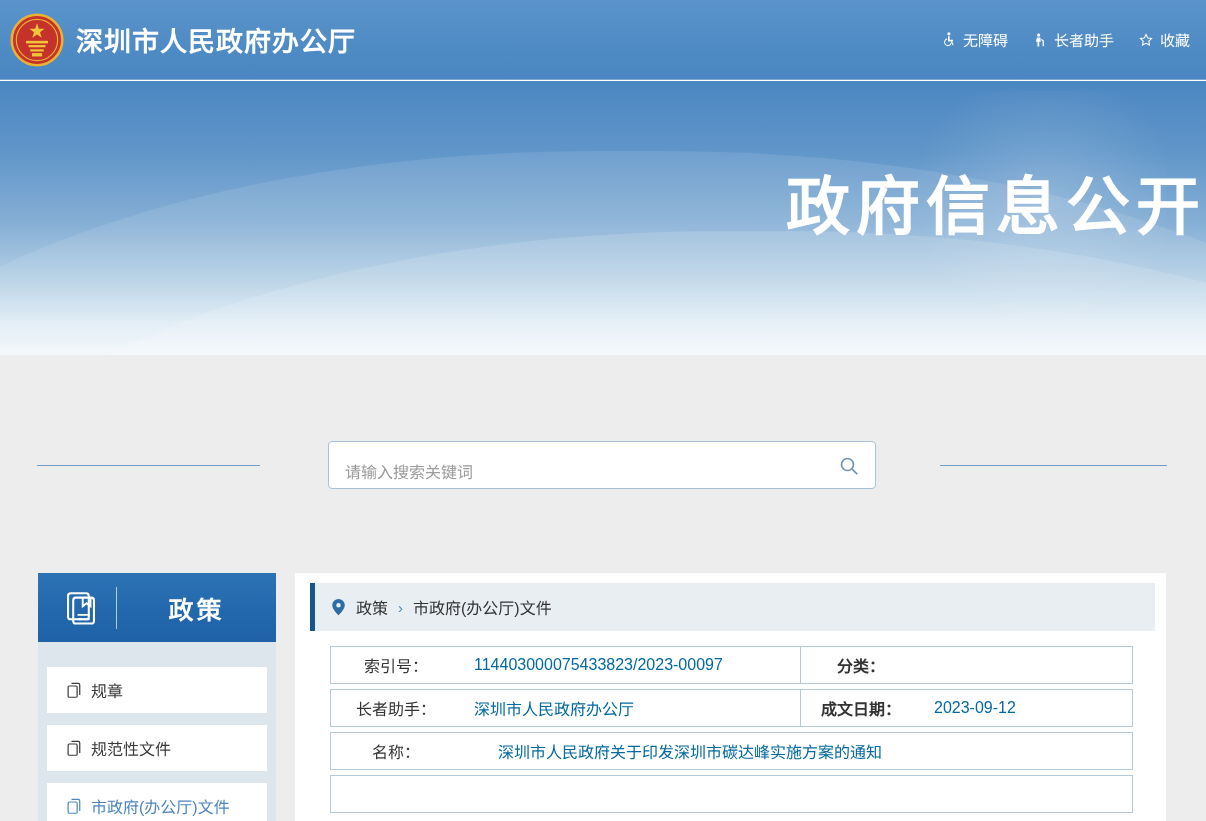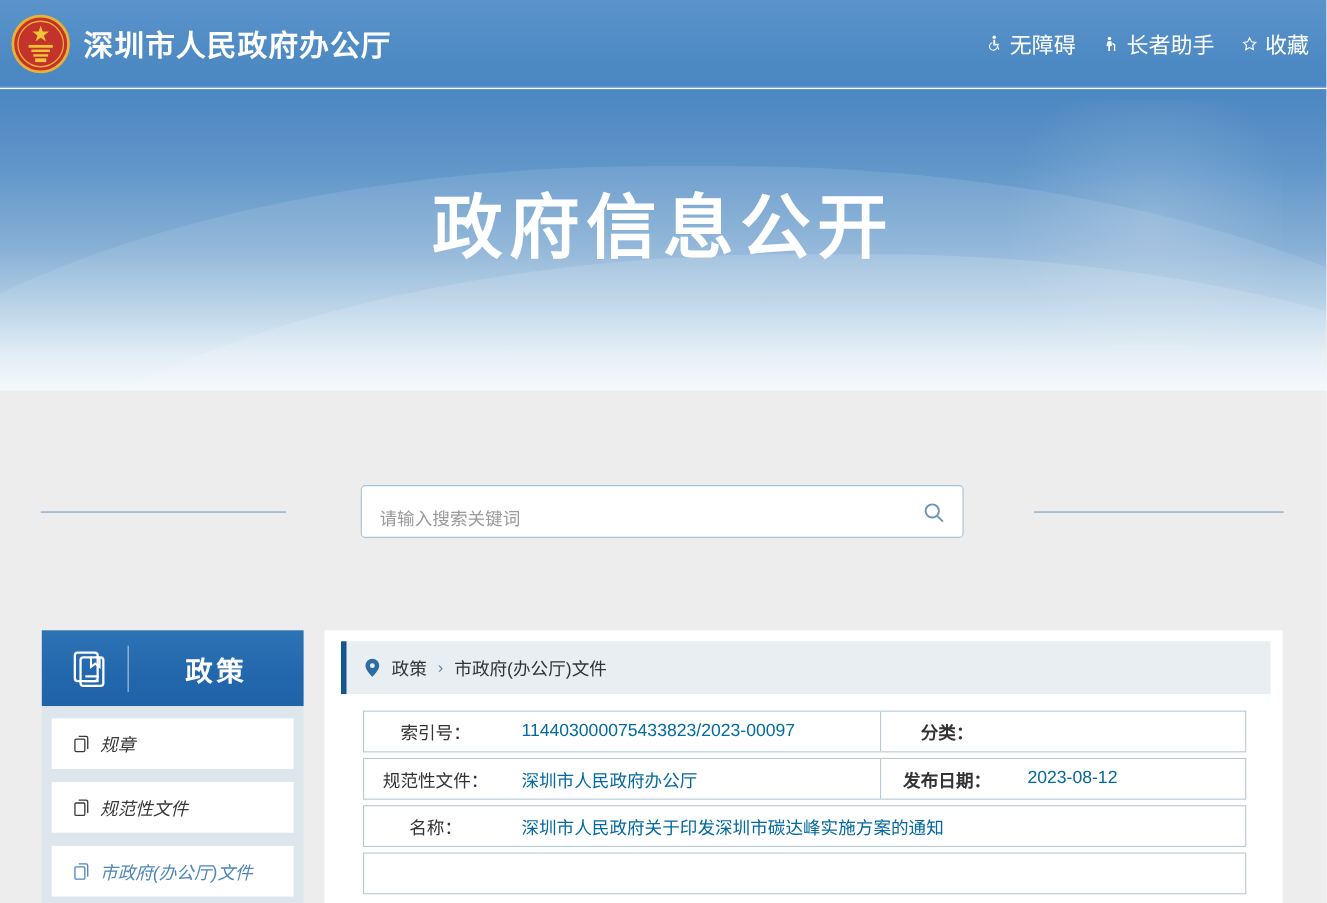--- a/index.html
+++ b/index.html
@@ -12,35 +12,35 @@
 
   
   .topbar {
     position:absolute; top:0; left:0; width:1206px; height:80px;
     background:linear-gradient(180deg,#5a94cb 0%,#4d89c3 70%,#4a86c1 100%);
     border-bottom:1px solid #7fa9d2;
     display:flex; align-items:center; z-index:5;
   }
   .emblem { margin-left:10px; width:54px; height:54px; flex:0 0 auto; }
   .site-title { margin-left:12px; color:#fff; font-size:27px; font-weight:bold; letter-spacing:1px; }
-  .top-links { margin-left:auto; margin-right:16px; display:flex; align-items:center; gap:24px; color:#fff; font-size:20px; }
+  .top-links { margin-left:auto; margin-right:16px; display:flex; align-items:center; gap:24px; color:#fff; font-size:15px; }
   .top-link { display:flex; align-items:center; gap:6px; cursor:pointer; white-space:nowrap; }
 
   
   .banner {
     position:absolute; top:81px; left:0; width:1206px; height:274px; overflow:hidden;
     background:linear-gradient(180deg,#4b87c1 0%,#5f95c9 25%,#86afd5 52%,#b3cfe5 72%,#dfecf5 88%,#f3f8fb 100%);
   }
   .wave { position:absolute; border-radius:48%; }
   .wave1 { top:70px; left:-220px; width:1700px; height:760px; background:rgba(255,255,255,0.10); }
   .wave2 { top:150px; left:-120px; width:1750px; height:820px; background:rgba(255,255,255,0.14); }
   .flower { position:absolute; right:40px; top:10px; width:300px; height:240px;
     background:radial-gradient(circle at 60% 45%, rgba(255,255,255,0.18) 0%, rgba(255,255,255,0.0) 60%); }
   .banner-title {
-    position:relative; z-index:2; margin-top:74px; text-align:center;
+    position:relative; z-index:2; margin-top:74px; text-align:right;
     color:#fff; font-size:64px; font-weight:bold; letter-spacing:6px;
   }
 
   
   .main { position:absolute; top:355px; left:0; width:1206px; height:466px; background:#ededee; }
 
   .deco-line { position:absolute; top:110px; height:1px; background:#6f9dc6; }
   .deco-left { left:37px; width:223px; }
   .deco-right { left:940px; width:227px; }
 
@@ -57,21 +57,21 @@
 
   
   .sidebar { position:absolute; left:38px; top:218px; width:238px; height:248px; }
   .side-header {
     height:69px; display:flex; align-items:center;
     background:linear-gradient(180deg,#2c73b4 0%,#2368ac 55%,#1f62a7 100%);
   }
   .side-header-icon { margin-left:24px; flex:0 0 auto; }
   .side-divider { width:1px; height:42px; background:rgba(255,255,255,0.65); margin-left:16px; }
   .side-header-label { flex:1; text-align:center; color:#fff; font-size:25px; font-weight:bold; letter-spacing:3px; }
-  .side-list { background:#dce6ec; padding-top:11px; height:179px;font-style:italic; }
+  .side-list { background:#dce6ec; padding-top:25px; height:179px; }
   .side-item {
     width:220px; height:46px; margin:0 auto 12px; background:#fff;
     display:flex; align-items:center; padding-left:20px;
     font-size:16px; color:#3a3a3a; cursor:pointer;
   }
   .side-item svg { margin-right:9px; flex:0 0 auto; }
   .side-item.active { color:#4d86bd; }
 
   
   .panel { position:absolute; left:295px; top:218px; width:871px; height:248px; background:#fff; overflow:hidden; }
@@ -85,21 +85,21 @@
   .bc-sep { margin:0 10px; color:#4a86c0; font-size:15px; }
 
   .doc-table { margin:15px 0 0 35px; width:803px; }
   .t-row {
     width:803px; height:38px; border:1px solid #b6c9d6; margin-bottom:5px;
     display:flex; align-items:stretch; background:#fff;
   }
   .t-cell { display:flex; align-items:center; }
   .t-cell.left { width:470px; border-right:1px solid #b6c9d6; }
   .t-cell.right { flex:1; }
-  .t-cell.full { width:100%; }
+  .t-cell.full { width:100%;gap:24px; }
   .t-label { display:inline-block; text-align:center; font-size:16px; color:#333; white-space:nowrap; }
   .left .t-label, .full .t-label { width:130px; }
   .right .t-label { width:120px;font-weight:bold; }
   .t-value { padding-left:13px; font-size:16px; color:#0369a1; white-space:nowrap; }
 </style>
 </head>
 <body>
 
 <div class="topbar">
   <svg class="emblem" viewBox="0 0 64 64">
@@ -214,26 +214,26 @@
           <span class="t-value">114403000075433823/2023-00097</span>
         </div>
         <div class="t-cell right">
           <span class="t-label">分类：</span>
           <span class="t-value"></span>
         </div>
       </div>
 
       <div class="t-row">
         <div class="t-cell left">
-          <span class="t-label">规范性文件：</span>
+          <span class="t-label">长者助手：</span>
           <span class="t-value">深圳市人民政府办公厅</span>
         </div>
         <div class="t-cell right">
-          <span class="t-label">发布日期：</span>
-          <span class="t-value">2023-08-12</span>
+          <span class="t-label">成文日期：</span>
+          <span class="t-value">2023-09-12</span>
         </div>
       </div>
 
       <div class="t-row">
         <div class="t-cell full">
           <span class="t-label">名称：</span>
           <span class="t-value">深圳市人民政府关于印发深圳市碳达峰实施方案的通知</span>
         </div>
       </div>
 

